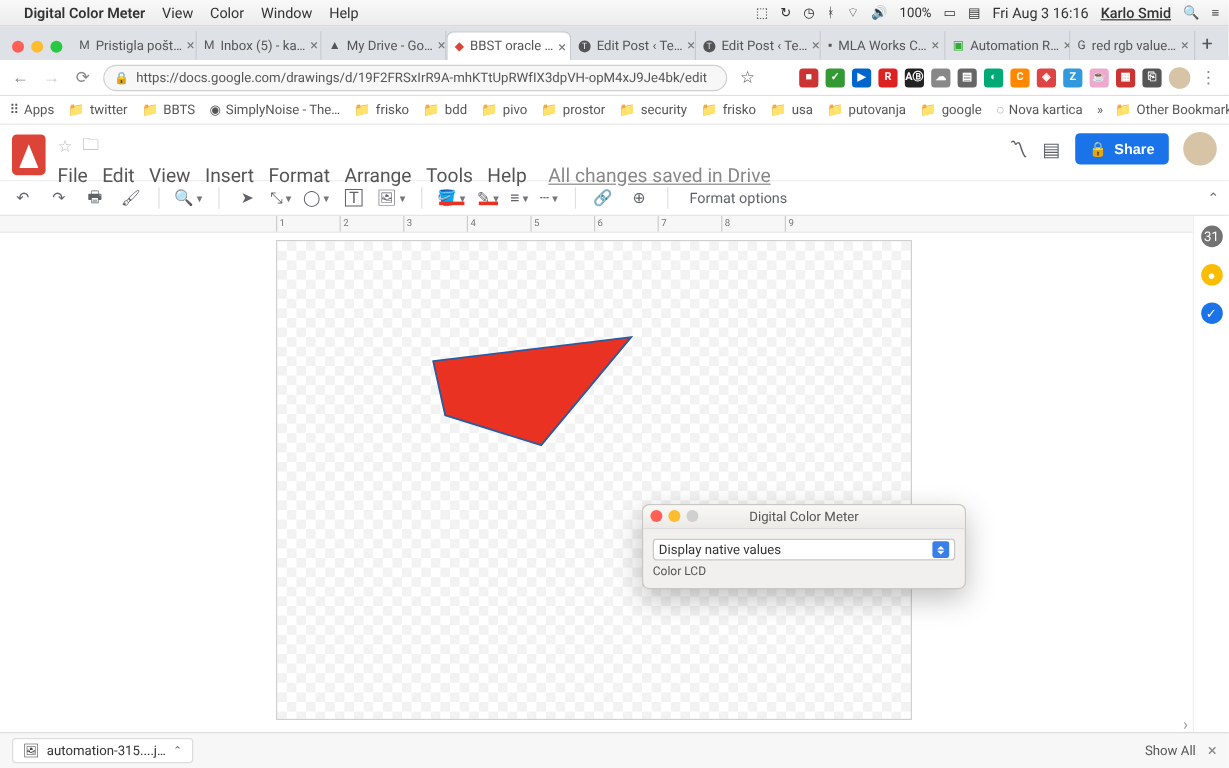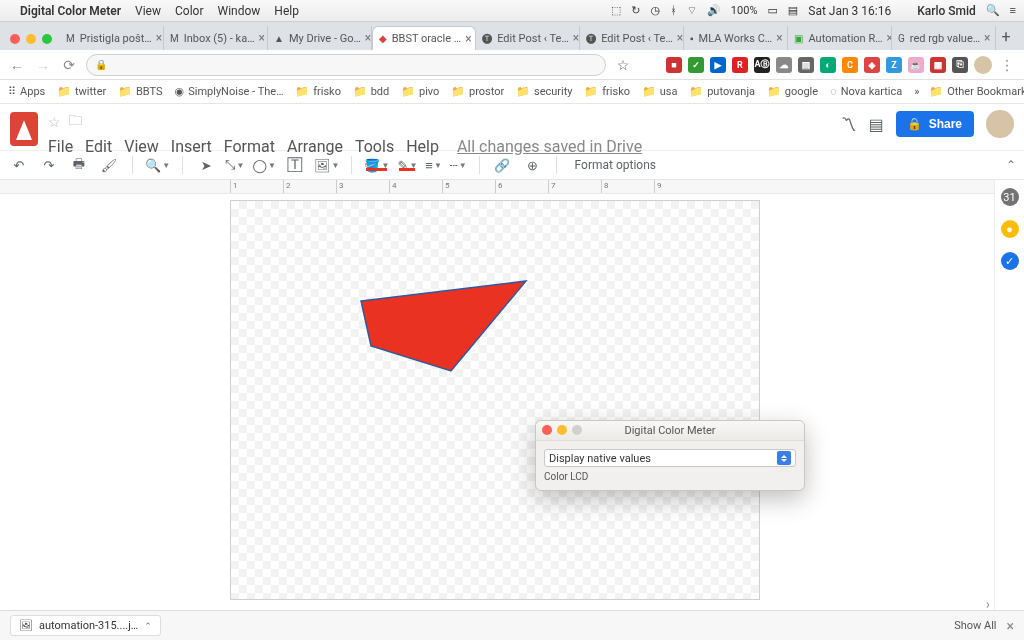--- a/index.html
+++ b/index.html
@@ -6,21 +6,21 @@
   body { font-family: -apple-system, BlinkMacSystemFont, "Segoe UI", Roboto, Arial, sans-serif; font-size: 12px; color: #333; background: #fff; width: 1024px; height: 640px; overflow: hidden; position: relative; }
 
   
   .mac-menubar { height: 22px; background: linear-gradient(#f9f9f9,#ececec); border-bottom: 1px solid #d0d0d0; display: flex; align-items: center; padding: 0 8px; font-size: 12px; }
   .mac-menubar .apple { font-size: 14px; margin-right: 12px; }
   .mac-menubar .app-name { font-weight: 600; margin-right: 14px; }
   .mac-menubar .menu-item { margin-right: 14px; }
   .mac-menubar .spacer { flex: 1; }
   .mac-menubar .status-icon { margin-left: 10px; font-size: 11px; }
   .mac-menubar .clock { margin-left: 10px; }
-  .mac-menubar .user { margin-left: 26px; font-weight: 500; }
+  .mac-menubar .user { margin-left: 10px; font-weight: 500; text-decoration: underline; }
 
   
   .tab-strip { height: 28px; background: #dee1e6; display: flex; align-items: flex-end; padding: 0 6px; }
   .win-btns { display:flex; gap:6px; align-items:center; margin:0 8px 6px 4px; }
   .win-btn { width:10px; height:10px; border-radius:50%; }
   .win-btn.r{background:#ff5f57;} .win-btn.y{background:#febc2e;} .win-btn.g{background:#28c840;}
   .tab { height: 24px; background: #dee1e6; display:flex; align-items:center; padding:0 6px; font-size:11px; color:#555; border-right:1px solid #c6cacf; max-width:104px; overflow:hidden; white-space:nowrap; position:relative;}
   .tab.active { background:#fff; border:1px solid #c6cacf; border-bottom:none; border-radius:6px 6px 0 0; }
   .tab .fav { width:12px; height:12px; margin-right:5px; display:inline-flex; align-items:center; justify-content:center; font-size:10px;}
   .tab .close { margin-left:4px; color:#777; font-size:12px;}
@@ -142,21 +142,21 @@
   <span class="spacer"></span>
   <span class="status-icon">⬚</span>
   <span class="status-icon">↻</span>
   <span class="status-icon">◷</span>
   <span class="status-icon">ᚼ</span>
   <span class="status-icon">⌔</span>
   <span class="status-icon">🔊</span>
   <span class="status-icon">100%</span>
   <span class="status-icon">▭</span>
   <span class="status-icon">▤</span>
-  <span class="clock">Sat Jan 3  16:16</span>
+  <span class="clock">Fri Aug 3  16:16</span>
   <span class="user">Karlo Smid</span>
   <span class="status-icon">🔍</span>
   <span class="status-icon">≡</span>
 </div>
 
 <div class="tab-strip">
   <div class="win-btns">
     <div class="win-btn r"></div>
     <div class="win-btn y"></div>
     <div class="win-btn g"></div>
@@ -208,20 +208,21 @@
     </div>
   <div class="newtab">+</div>
 </div>
 
 <div class="addr-row">
   <span class="nav-icon">←</span>
   <span class="nav-icon" style="opacity:.4">→</span>
   <span class="nav-icon">⟳</span>
   <div class="omnibox">
     <span class="lock">🔒</span>
+    <span class="url">https://docs.google.com/drawings/d/19F2FRSxIrR9A-mhKTtUpRWfIX3dpVH-opM4xJ9Je4bk/edit</span>
   </div>
   <span class="nav-icon" style="color:#555">☆</span>
   <div class="right-icons">
     <span class="ext" style="background:#c33">■</span>
     <span class="ext" style="background:#393">✓</span>
     <span class="ext" style="background:#06c">▶</span>
     <span class="ext" style="background:#d22">R</span>
     <span class="ext" style="background:#222">AⒷ</span>
     <span class="ext" style="background:#888">☁</span>
     <span class="ext" style="background:#666">▤</span>

